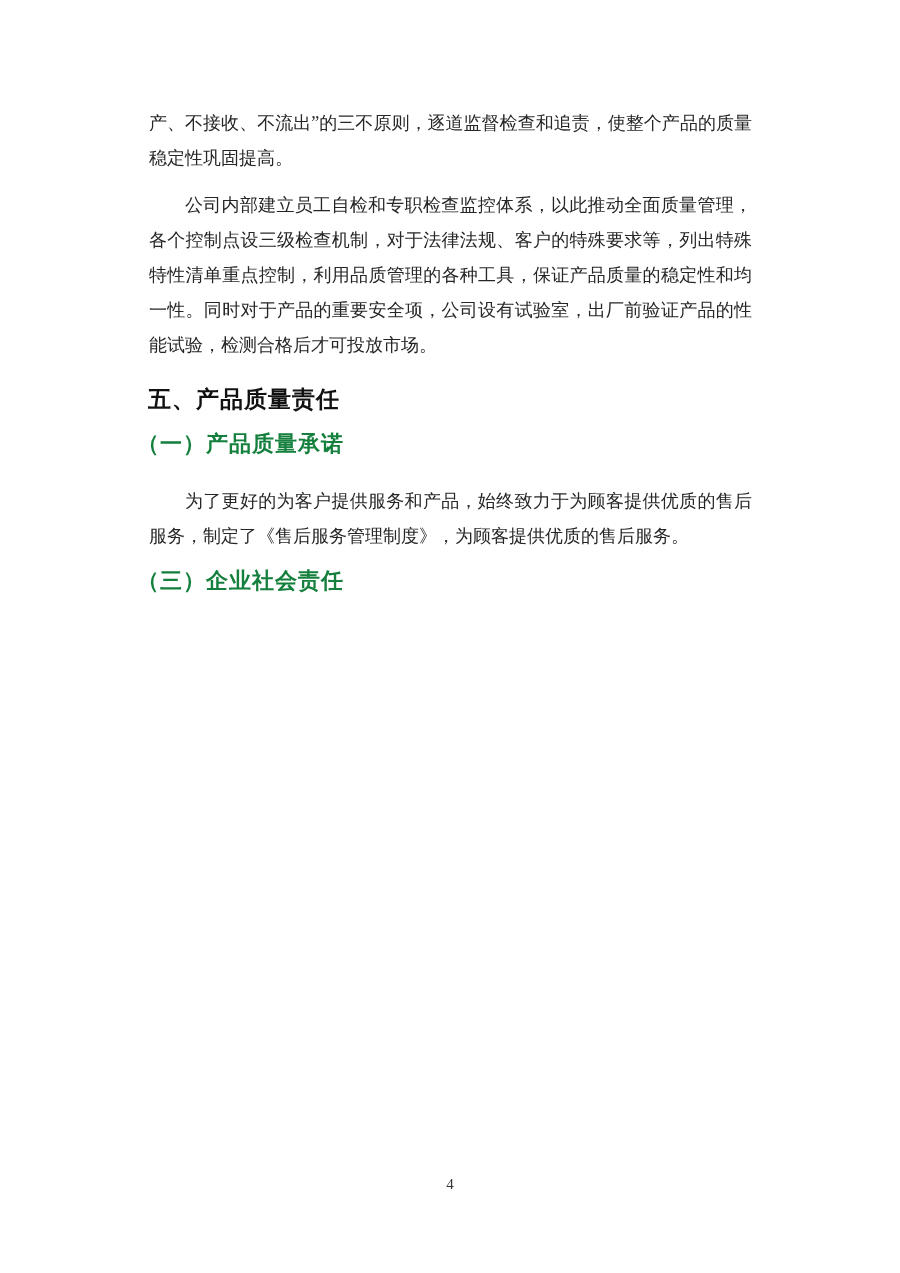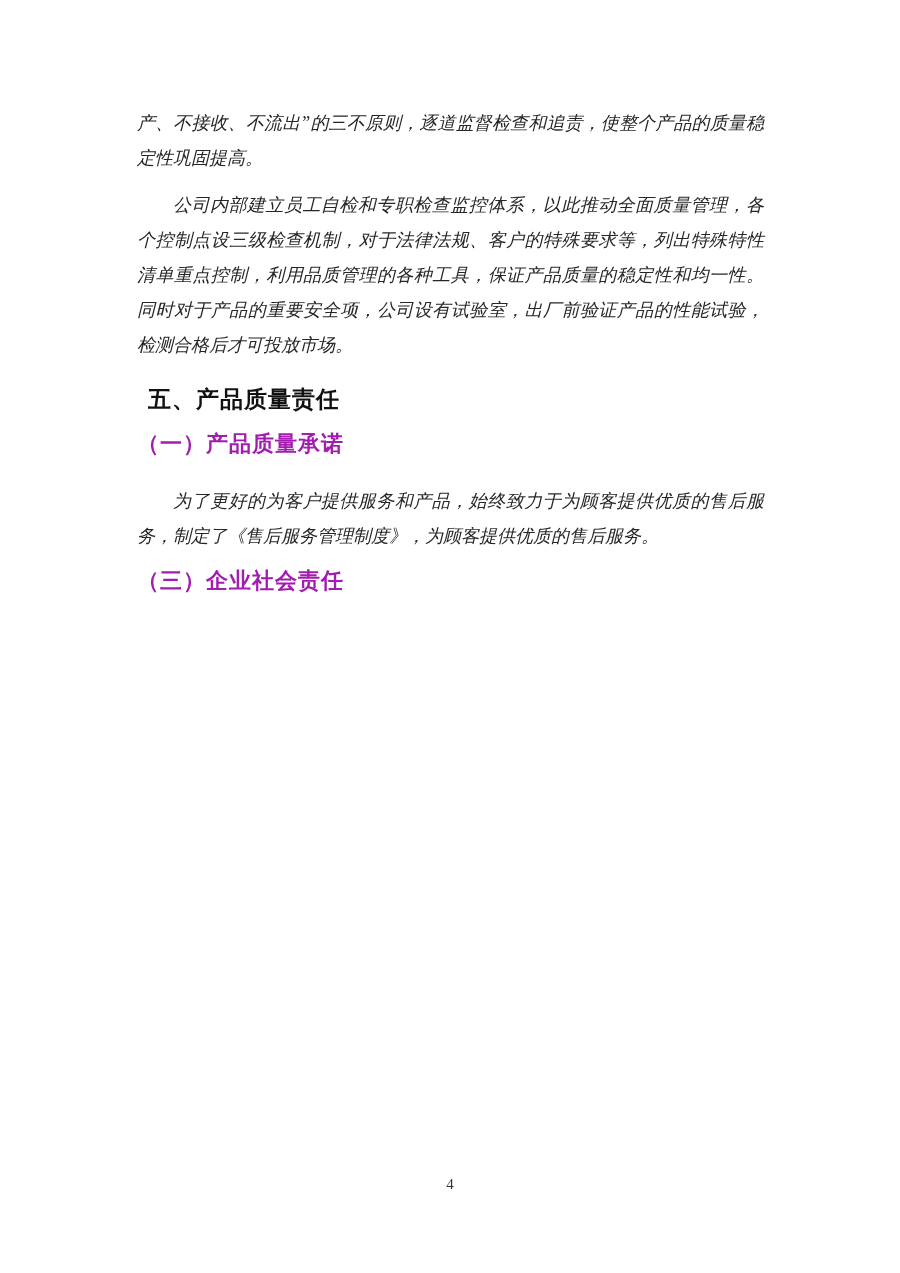--- a/index.html
+++ b/index.html
@@ -23,40 +23,39 @@
     width: 627px;
   }
   .content > :first-child {
     margin-top: 0;
   }
   p.body-text {
     font-size: 18px;
     line-height: 35px;
     text-align: justify;
     text-justify: inter-ideograph;
-    margin: 12px 0;
+    margin: 12px 12px;
     text-indent: 2em;
-    font-style: italic;
   }
   p.no-indent {
     text-indent: 0;
   }
   h2.section-title {
     font-size: 23px;
     line-height: 30px;
     font-weight: bold;
     color: #111111;
     margin: 22px 0 14px 11px;
     letter-spacing: 1px;
   }
   h3.subsection-title {
     font-size: 22px;
     line-height: 30px;
     font-weight: bold;
-    color: #a21caf;
+    color: #15803d;
     margin: 12px 0 25px 0;
     letter-spacing: 1px;
   }
   .page-footer {
     position: absolute;
     left: 0;
     top: 1174px;
     width: 100%;
     text-align: center;
     font-size: 15px;

